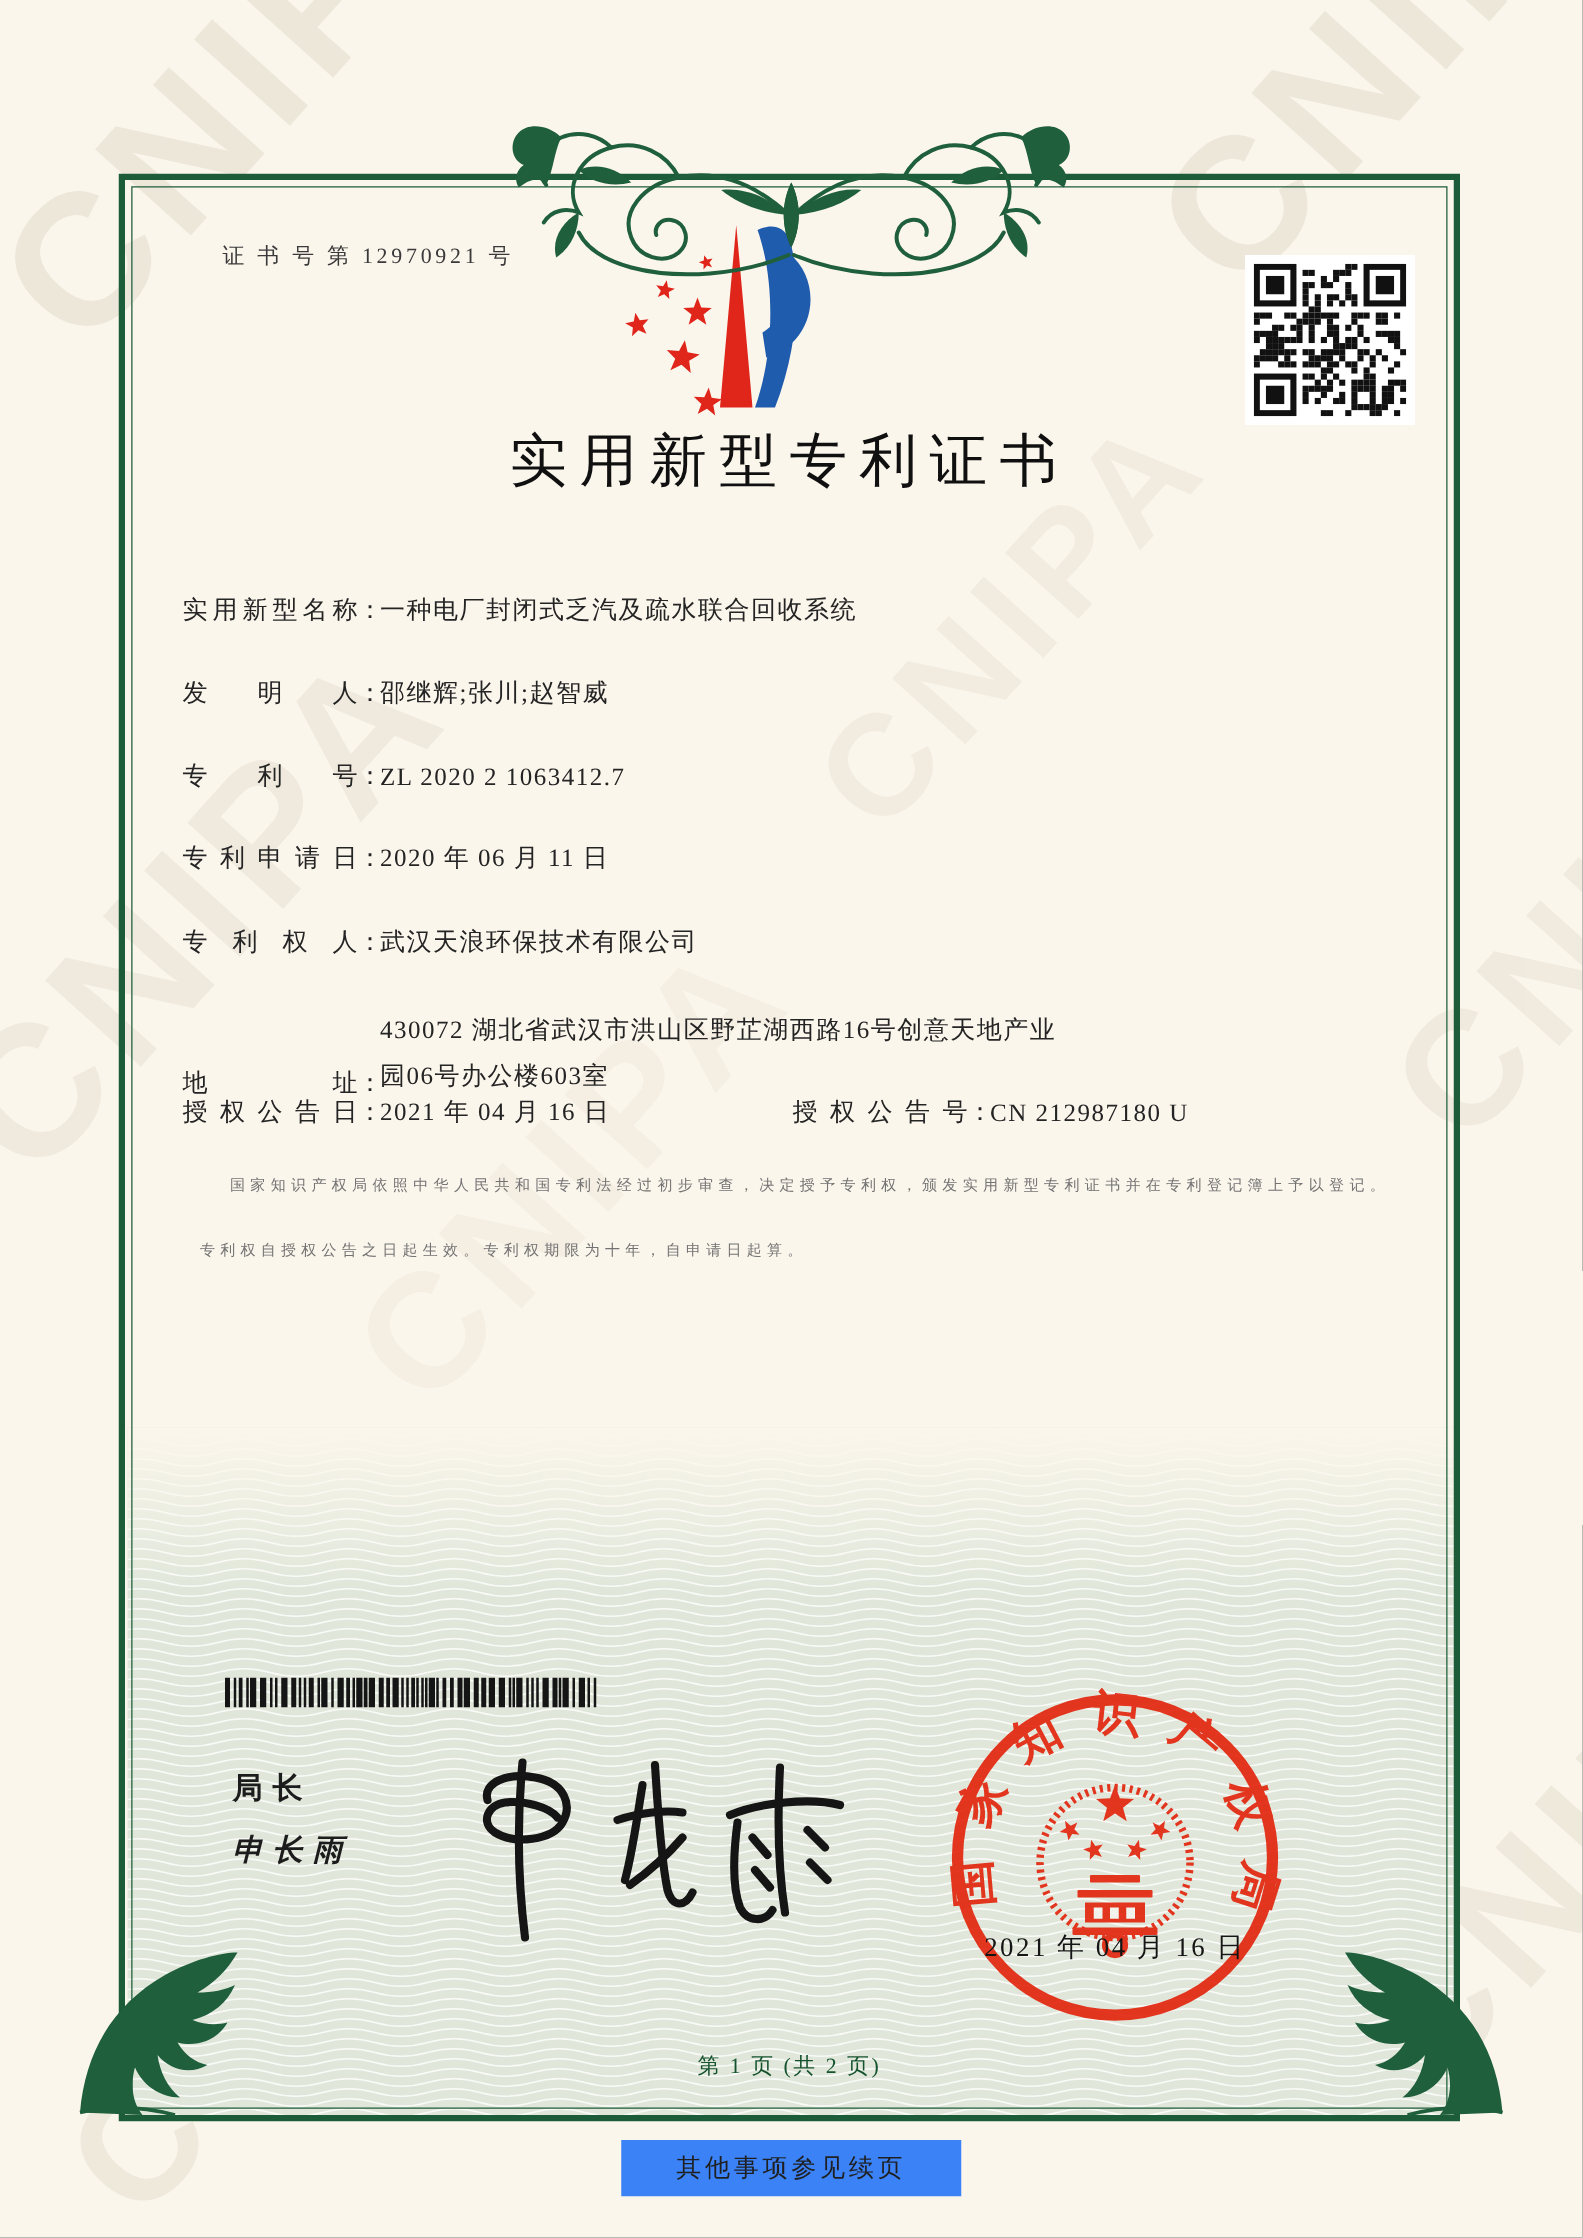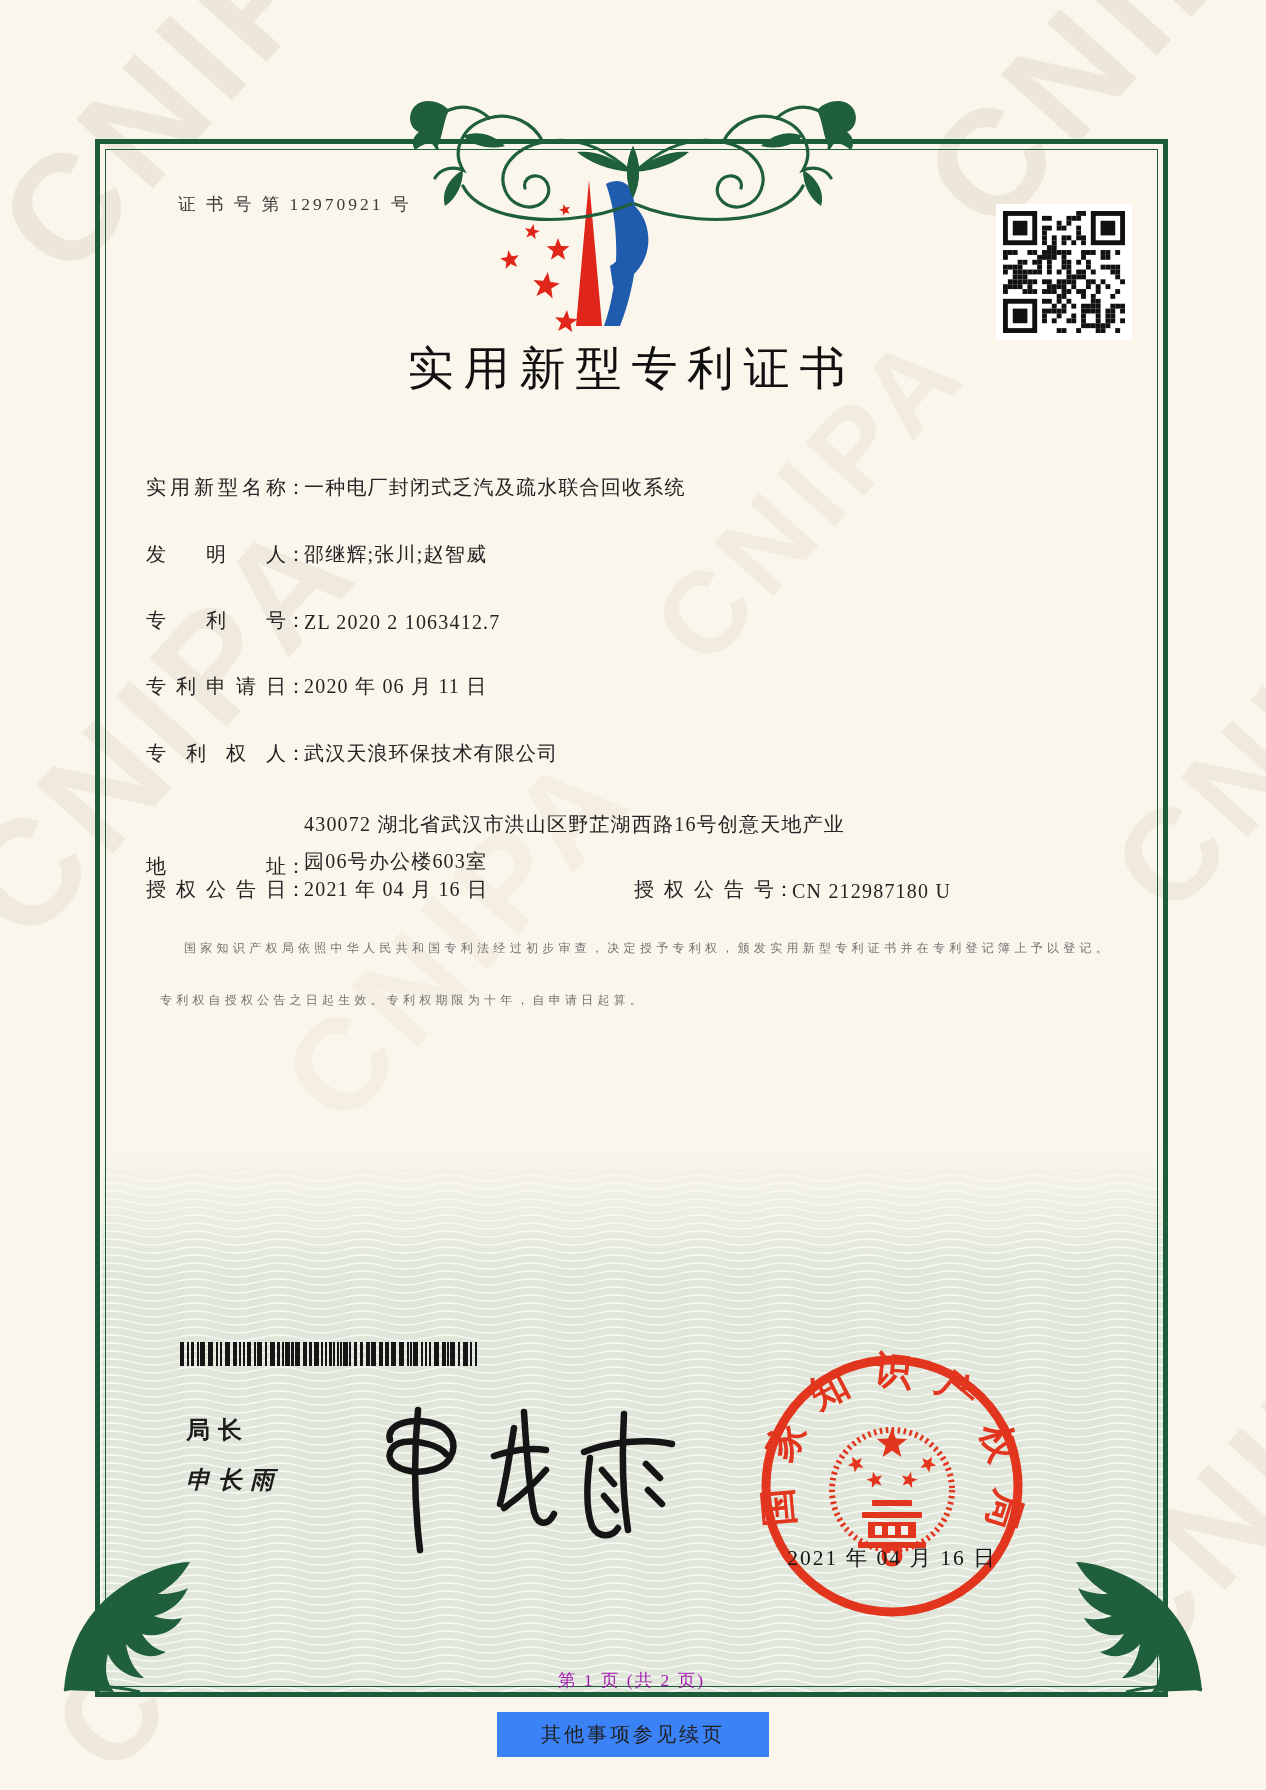--- a/index.html
+++ b/index.html
@@ -48,21 +48,21 @@
   .barcode{position:absolute;left:180px;top:1342px;z-index:2;}
   .signer{position:absolute;left:186px;z-index:2;font-family:"Liberation Sans","DejaVu Sans",sans-serif;
       font-size:24px;font-weight:600;letter-spacing:8px;color:#1c1c1c;}
   .signer-title{top:1414px;}
   .signer-name{top:1464px;font-style:italic;}
   .signature{position:absolute;left:356px;top:1392px;z-index:3;}
   .seal{position:absolute;left:754px;top:1348px;z-index:2;opacity:.92;}
   .seal-date{position:absolute;left:754px;top:1543px;width:276px;text-align:center;font-size:21.5px;
       letter-spacing:2px;color:#151515;z-index:3;}
   .footer-page{position:absolute;left:95px;top:1640px;width:1073px;text-align:center;font-size:17.5px;
-      letter-spacing:2px;color:#a21caf;z-index:2;margin-top:28px;}
+      letter-spacing:2px;color:#14532d;z-index:2;}
   .note-box{position:absolute;left:50%;top:1712px;transform:translateX(-50%);background:#3b82f6;
       padding:9px 44px;font-size:20px;letter-spacing:3px;color:#1f1f1f;z-index:2;}
   
   .top-ornament{position:absolute;left:393px;top:86px;z-index:3;}
   .corner{position:absolute;top:1542px;z-index:3;}
   .corner-left{left:54px;}
   .corner-right{left:1072px;transform:scaleX(-1);}
 </style>
 </head>
 <body>

